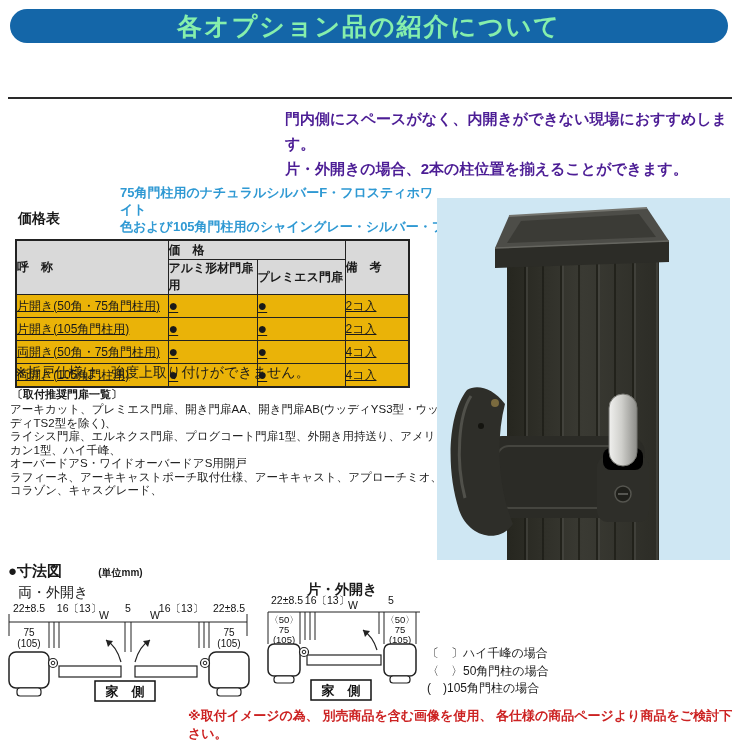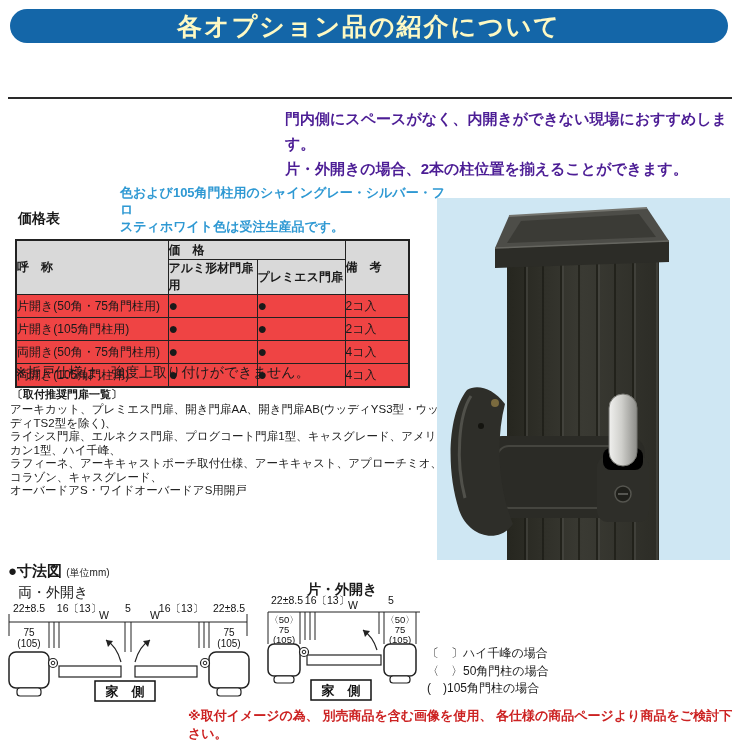--- a/index.html
+++ b/index.html
@@ -3,54 +3,54 @@
 <meta charset="utf-8">
 <style>
   html,body{margin:0;padding:0;background:#ffffff;}
   #page{position:relative;width:740px;height:740px;background:#ffffff;overflow:hidden;
         font-family:"Liberation Sans","DejaVu Sans",sans-serif;color:#1a1a1a;}
   .abs{position:absolute;}
 
   
   .title-bar{left:10px;top:9px;width:718px;height:34px;background:#1466a8;border-radius:17px;
              display:flex;align-items:center;justify-content:center;}
-  .title-bar span{color:#fef9c3;font-weight:bold;font-size:25px;letter-spacing:2px;}
+  .title-bar span{color:#86efac;font-weight:bold;font-size:25px;letter-spacing:2px;}
 
   .rule{left:8px;top:97px;width:724px;height:0;border-top:2px solid #2a2a2a;}
 
   .section-title{left:8px;top:103px;font-size:23px;font-weight:bold;letter-spacing:1px;}
   .desc-green{left:285px;top:106px;width:452px;color:#4c1d95;font-weight:bold;
               font-size:15px;line-height:25px;}
   .desc-green span{display:block;}
 
   .price-label{left:18px;top:210px;font-size:14px;font-weight:bold;}
   .note-blue{left:120px;top:184px;width:326px;color:#2f99d3;font-weight:bold;
              font-size:13px;line-height:17px;}
   .note-blue span{display:block;}
 
   
   table.price{left:15px;top:239px;border-collapse:collapse;table-layout:fixed;
               font-size:12px;background:#fff;}
   table.price th,table.price td{border:1px solid #222;text-align:left;padding:0;}
   table.price{border:2px solid #222;}
   table.price th{background:#d9d9d9;font-weight:bold;height:20px;}
-  table.price td{height:22px;background:#ef4444;}
+  table.price td{height:22px;background:#eab308;text-decoration:underline;}
   .dot{font-size:16px;line-height:1;}
 
   .foot-note{left:15px;top:364px;font-size:14px;}
   .rec-title{left:12px;top:387px;font-size:11px;font-weight:bold;}
   .rec-body{left:10px;top:403px;width:436px;font-size:11.5px;line-height:13.5px;}
   .rec-body span{display:block;}
 
   
   .photo{left:437px;top:198px;width:293px;height:362px;}
 
   
   .dim-title{left:8px;top:562px;font-size:15px;font-weight:bold;}
-  .dim-unit{font-size:10px;font-weight:normal;}
+  .dim-unit{font-size:10px;font-weight:bold;margin-left:32px;}
   .gate-box{left:177px;top:559px;border:2px solid #111;padding:3px 10px;font-size:14px;font-weight:bold;background:#fff;}
   .diag-label-l{left:18px;top:584px;font-size:14px;font-weight:normal;}
   .diag-label-r{left:307px;top:581px;font-size:14px;font-weight:bold;}
   svg text{font-family:"Liberation Sans","DejaVu Sans",sans-serif;}
   .legend{left:427px;top:645px;font-size:12px;line-height:17.5px;}
   .legend span{display:block;}
   .alert-red{left:188px;top:707px;width:548px;color:#cc2222;font-weight:bold;font-size:13px;}
 </style>
 </head>
 <body>
@@ -63,20 +63,21 @@
 
   <div class="abs rule"></div>
 
   <div class="abs desc-green">
     <span>門内側にスペースがなく、内開きができない現場におすすめします。</span>
     <span>片・外開きの場合、2本の柱位置を揃えることができます。</span>
   </div>
 
   <div class="abs price-label">価格表</div>
   <div class="abs note-blue">
+    <span>75角門柱用のナチュラルシルバーF・フロスティホワイト</span>
     <span>色および105角門柱用のシャイングレー・シルバー・フロ</span>
     <span>スティホワイト色は受注生産品です。</span>
   </div>
 
   <table class="abs price">
     <colgroup>
         <col style="width:152px">
         <col style="width:89px">
         <col style="width:88px">
         <col style="width:64px">
@@ -116,23 +117,23 @@
       <td>4コ入</td>
     </tr>
   </tbody>
     </table>
 
   <div class="abs foot-note">※折戸仕様は、強度上取り付けができません。</div>
 
   <div class="abs rec-title">〔取付推奨門扉一覧〕</div>
   <div class="abs rec-body">
     <span>アーキカット、プレミエス門扉、開き門扉AA、開き門扉AB(ウッディYS3型・ウッディTS2型を除く)、</span>
-    <span>ライシス門扉、エルネクス門扉、プログコート門扉1型、キャスグレード、アメリカン1型、ハイ千峰、</span>
+    <span>ライシス門扉、エルネクス門扉、プログコート門扉1型、外開き用持送り、アメリカン1型、ハイ千峰、</span>
+    <span>オーバードアS・ワイドオーバードアS用開戸</span>
     <span>ラフィーネ、アーキキャストポーチ取付仕様、アーキキャスト、アプローチミオ、コラゾン、キャスグレード、</span>
-    <span>オーバードアS・ワイドオーバードアS用開戸</span>
   </div>
 
   <svg class="abs photo" width="293" height="362" viewBox="0 0 293 362">
     <defs>
       <linearGradient id="pinGrad" x1="0" y1="0" x2="1" y2="0">
         <stop offset="0" stop-color="#f0f0ee"></stop>
           <stop offset="0.45" stop-color="#cfcfcb"></stop>
           <stop offset="1" stop-color="#8c8c88"></stop>
       </linearGradient>
       <linearGradient id="postGrad" x1="0" y1="0" x2="1" y2="0">

